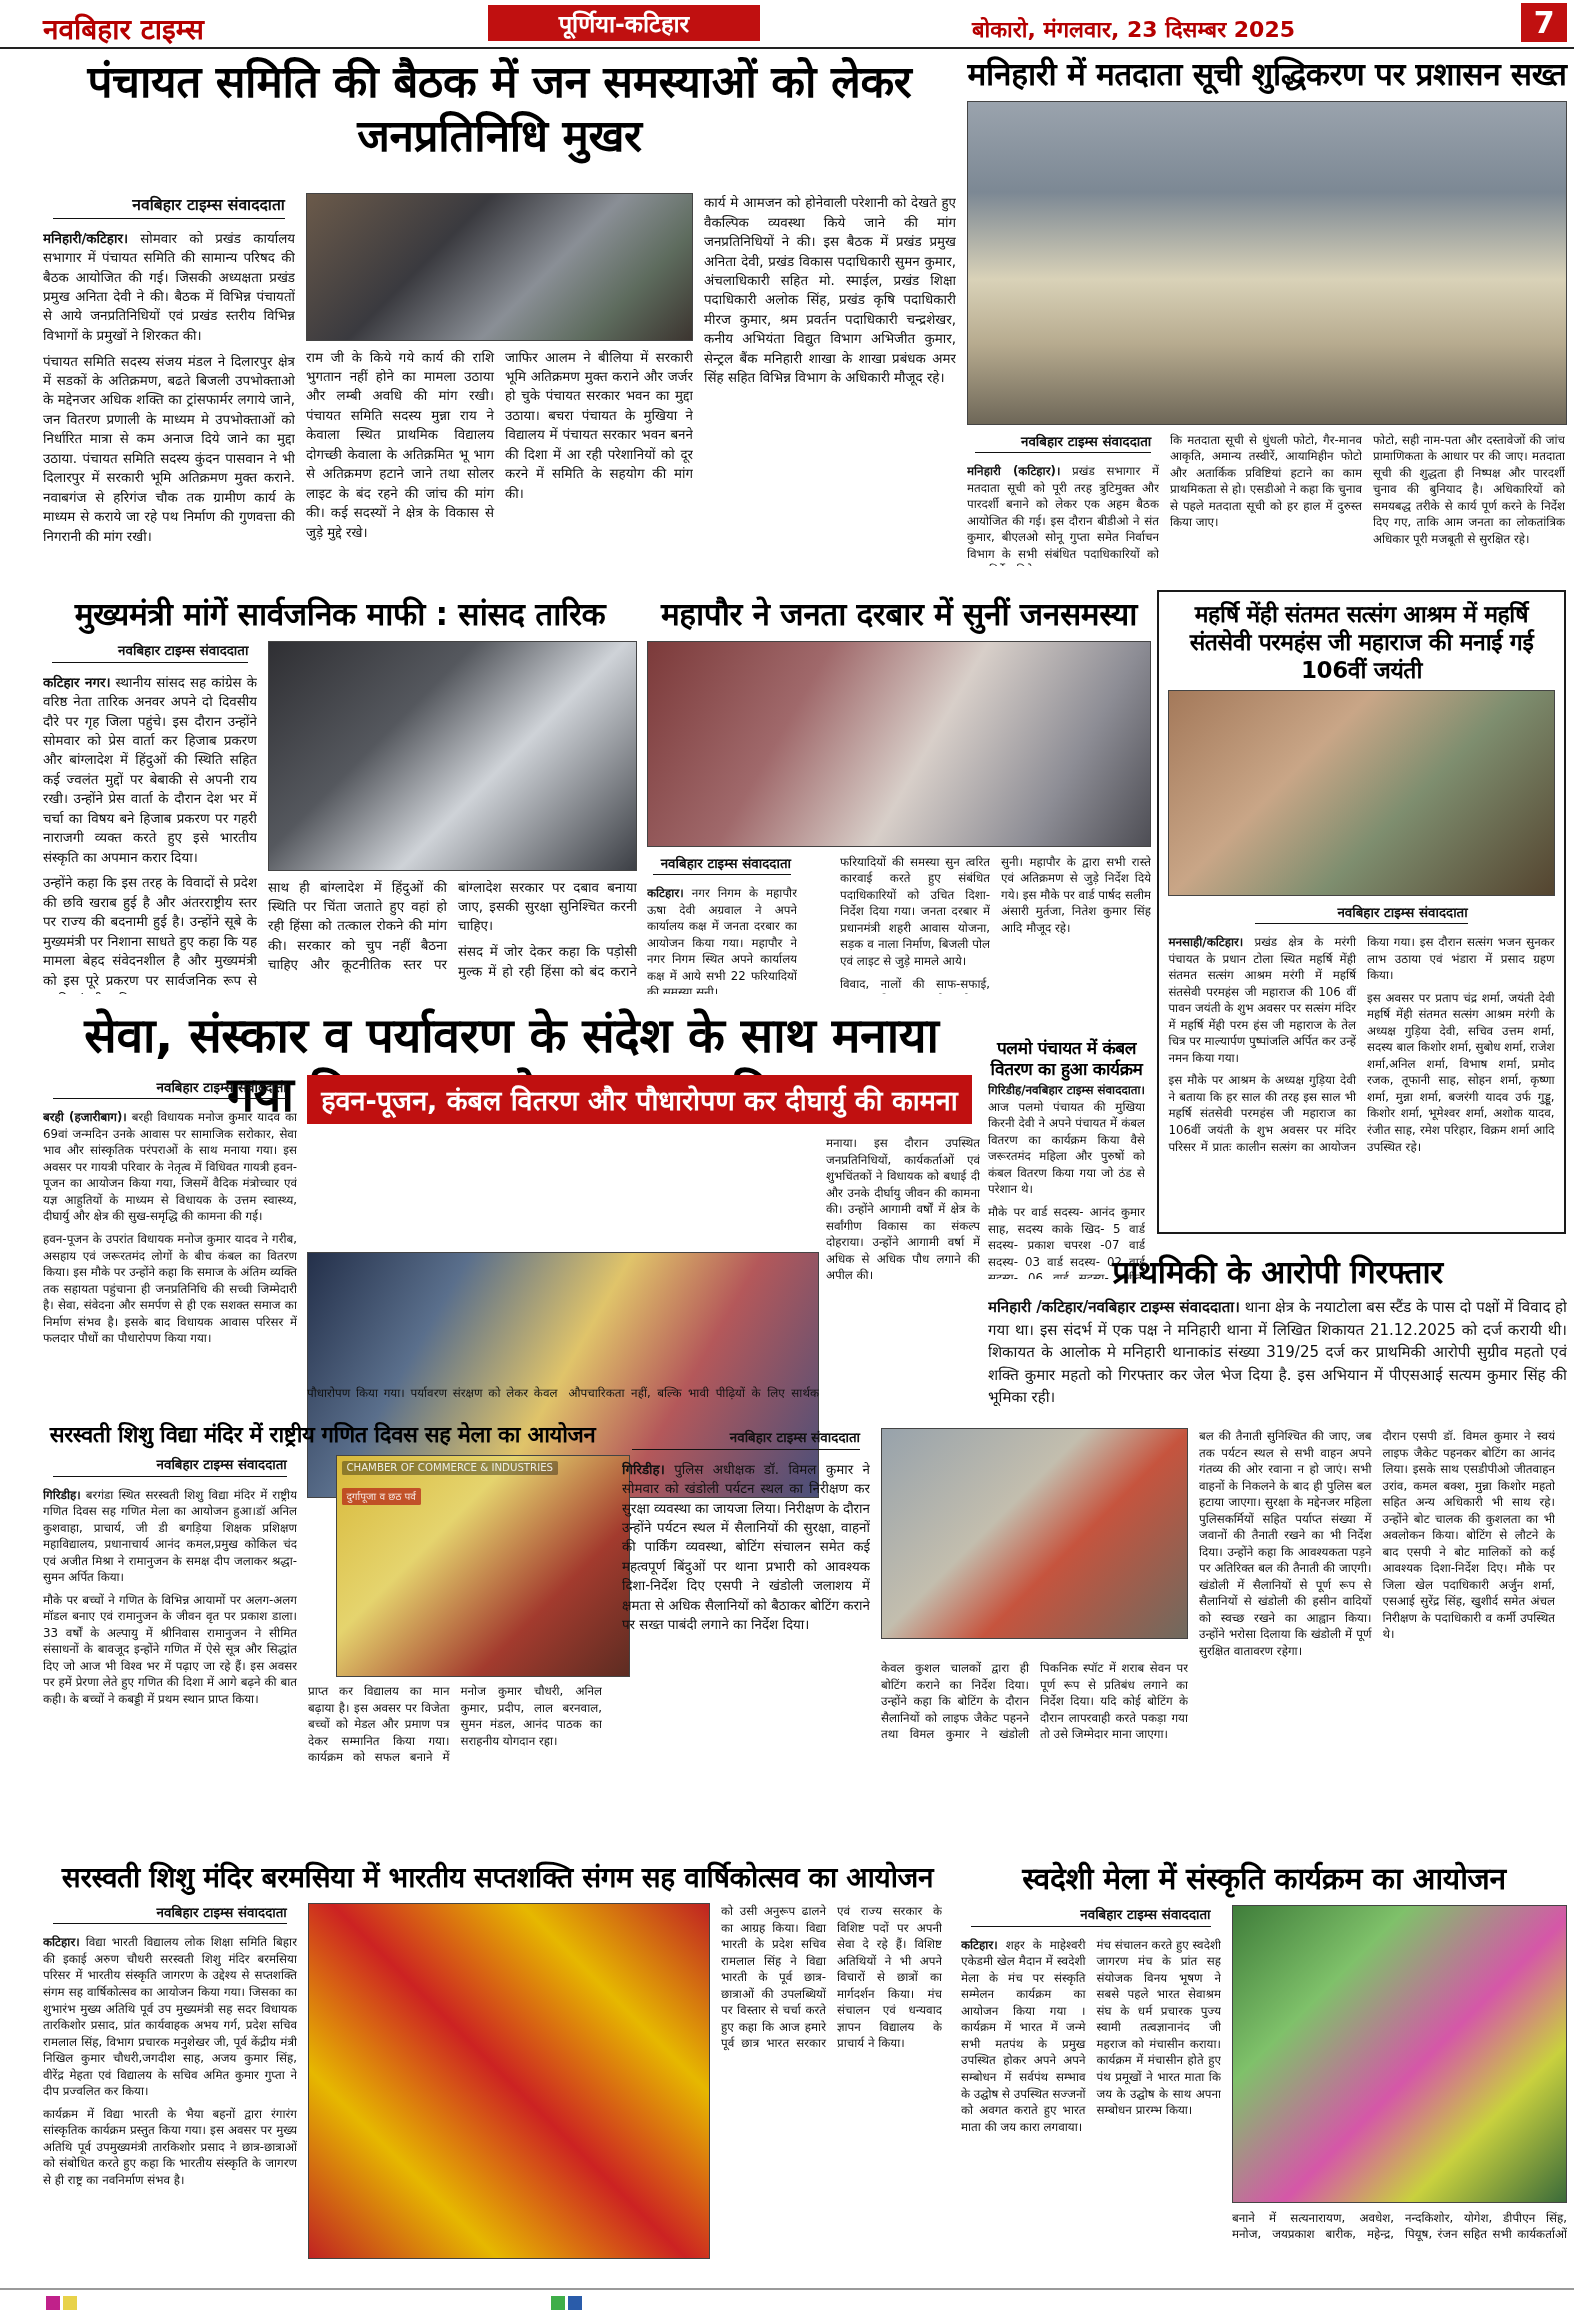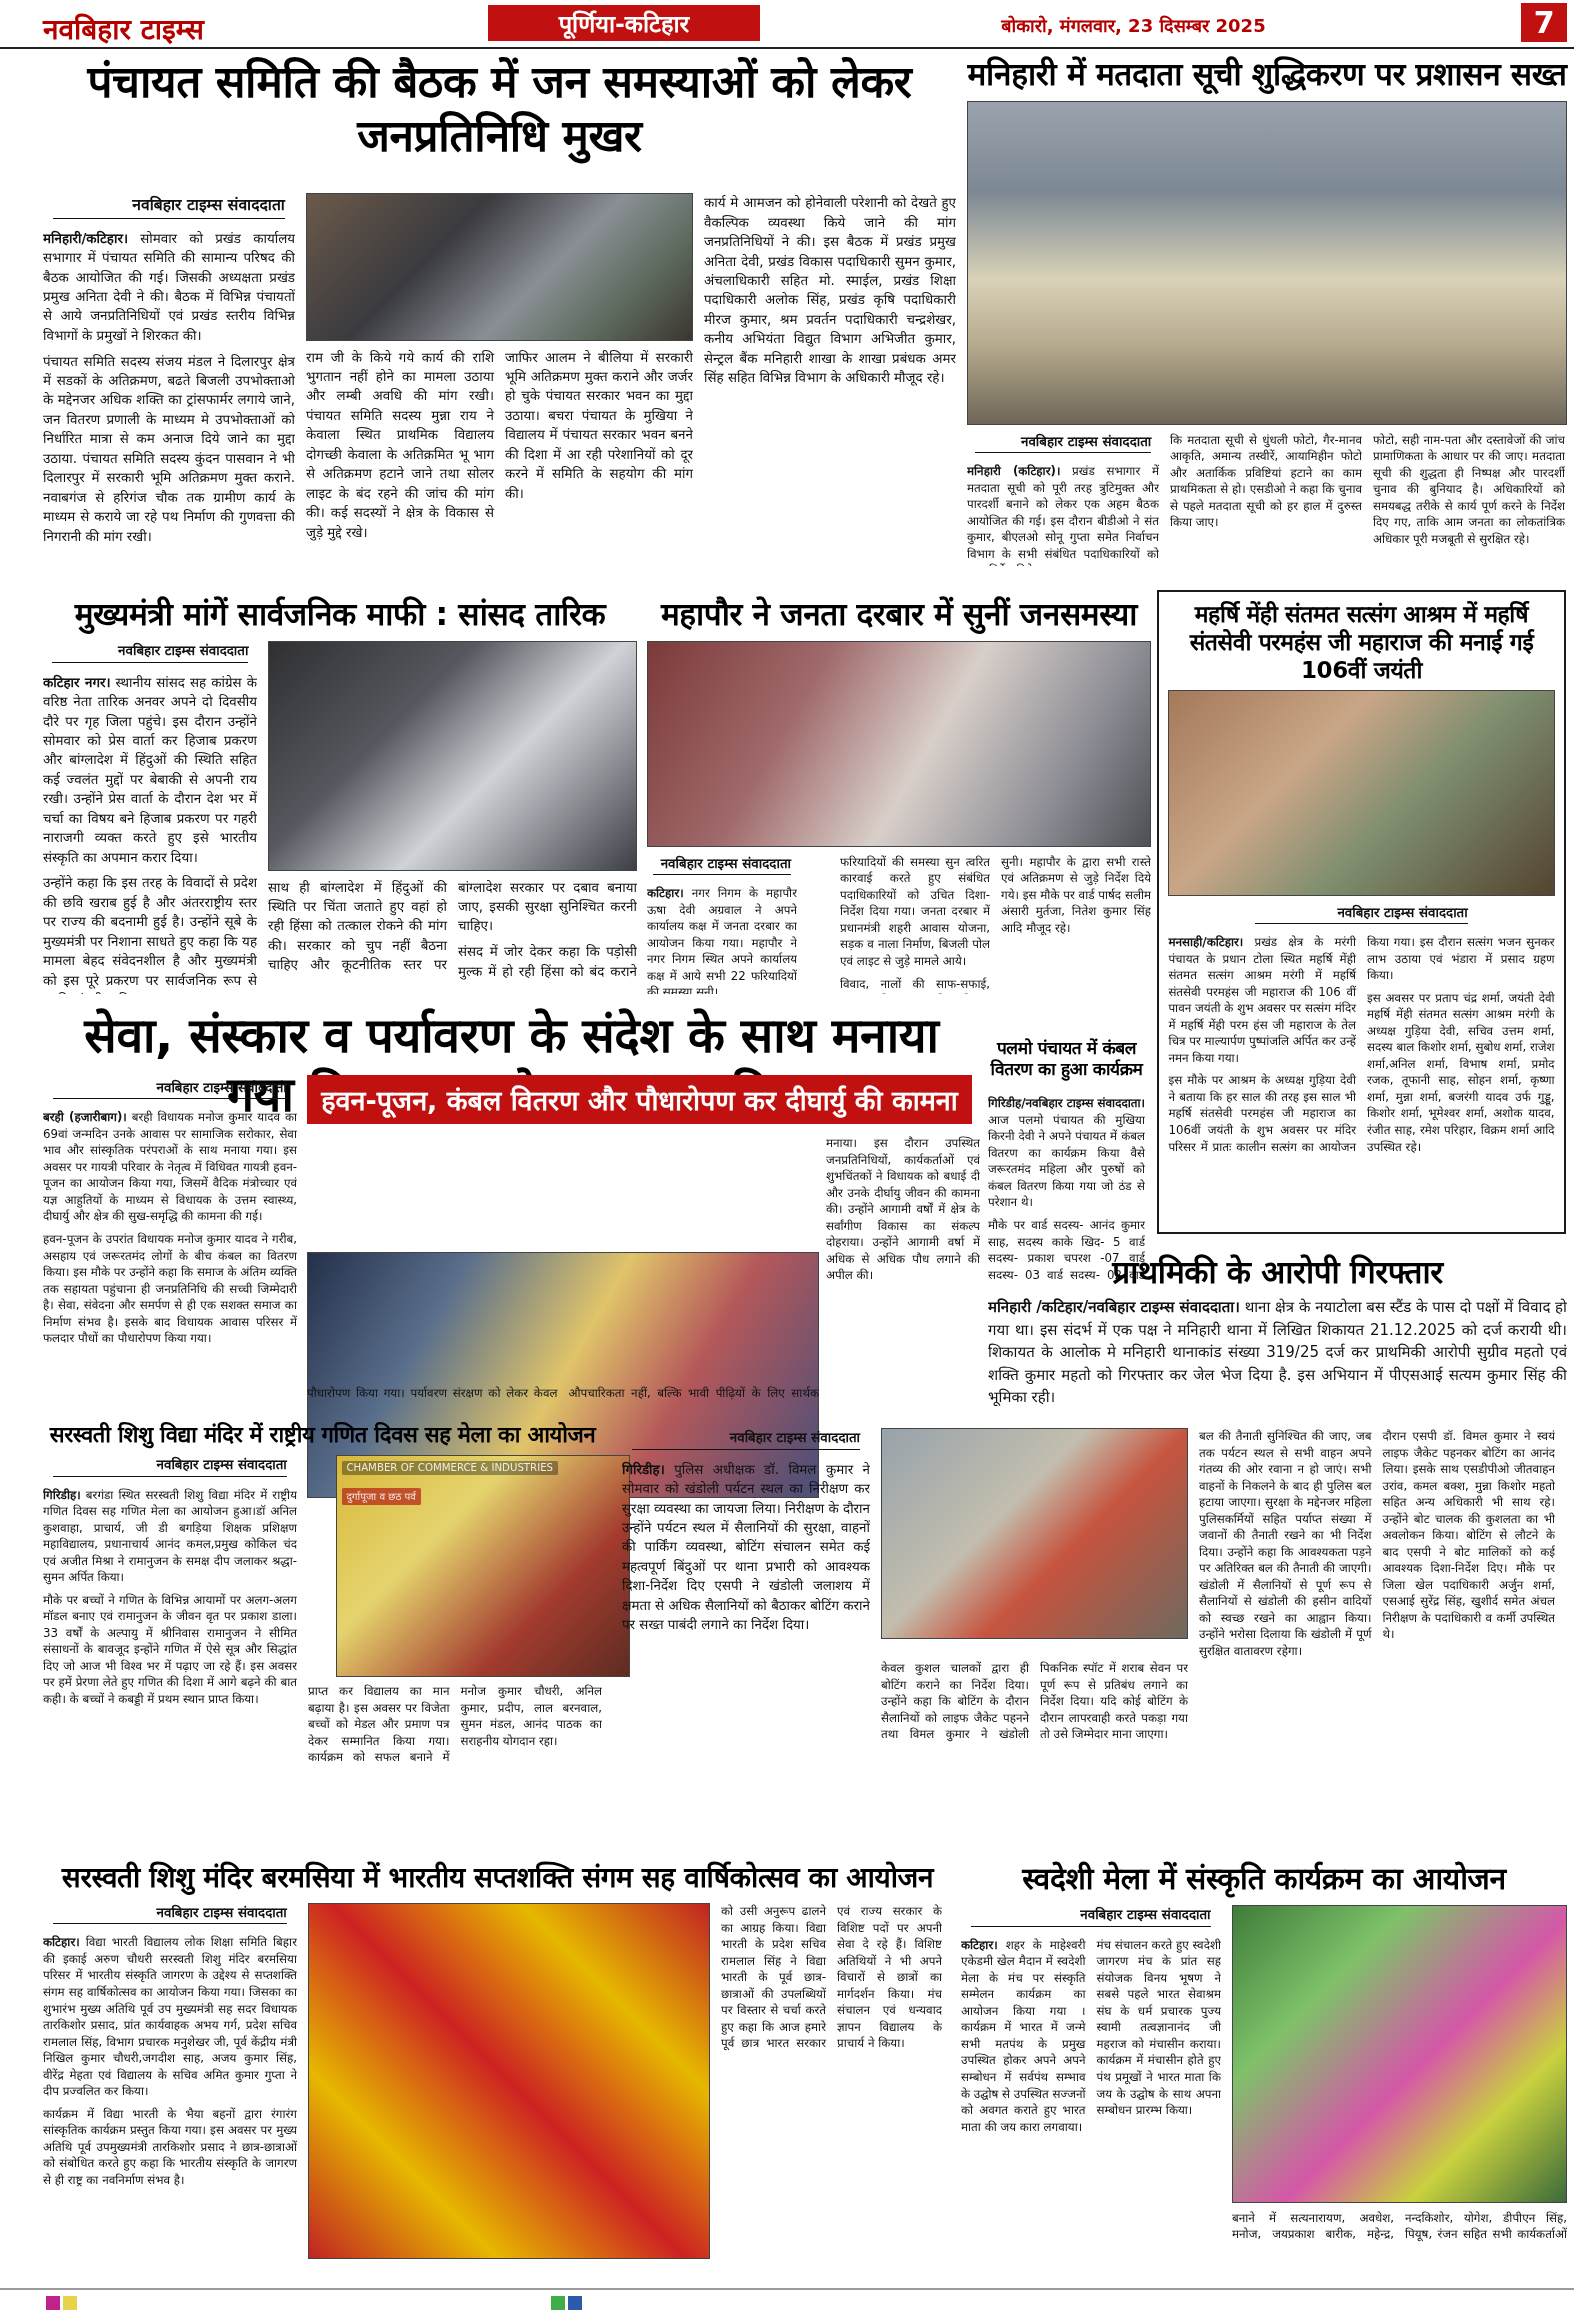--- a/index.html
+++ b/index.html
@@ -41,21 +41,21 @@
 <body>
 
 <div class="page">
 
   <div class="abs" style="left:43px;top:9.4px;font-size:28px;font-weight:800;">
     <span class="red">नवबिहार टाइम्स</span>
   </div>
   <div class="abs banner-red" style="left:488px;top:4.7px;width:272px;height:36px;font-size:23.6px;background:#c01010;">
     <span>पूर्णिया-कटिहार</span>
   </div>
-  <div class="abs red" style="left:858px;top:12.6px;width:551px;font-size:18px;font-weight:800;text-align:center;">बोकारो, मंगलवार, 23 दिसम्बर 2025</div>
+  <div class="abs red" style="left:858px;top:12.6px;width:551px;font-size:22px;font-weight:800;text-align:center;">बोकारो, मंगलवार, 23 दिसम्बर 2025</div>
   <div class="abs banner-red" style="right:7.9px;top:3.1px;width:46px;height:39px;font-size:30px;background:#c01010;">
     <span>7</span>
   </div>
   <div class="abs" style="left:0;top:47px;width:1575px;height:2.4px;background:#222;"></div>
 
   <div class="abs" style="left:43px;top:55px;width:913px;height:529px;">
     <div class="hl" style="font-size:44px;height:132px;">पंचायत समिति की बैठक में जन समस्याओं को लेकर जनप्रतिनिधि मुखर</div>
     <div class="row" style="margin-top:6.3px;">
       <div class="clip" style="width:252px;height:387px;">
         <div class="byline">नवबिहार टाइम्स संवाददाता</div>
@@ -163,21 +163,21 @@
     <div class="abs cols2 clip btxt sm" style="left:264px;top:379px;width:512px;height:27px;">
       <p>पौधारोपण किया गया। पर्यावरण संरक्षण को लेकर केवल औपचारिकता नहीं, बल्कि भावी पीढ़ियों के लिए सार्थक पहल बताया। पौधारोपण कार्यक्रम के पश्चात विधायक मनोज कुमार यादव ने सभी का आभार व्यक्त किया।</p>
     </div>
     <div class="abs clip btxt sm" style="left:783px;top:129px;width:154px;height:277px;">
       <p>मनाया। इस दौरान उपस्थित जनप्रतिनिधियों, कार्यकर्ताओं एवं शुभचिंतकों ने विधायक को बधाई दी और उनके दीर्घायु जीवन की कामना की। उन्होंने आगामी वर्षों में क्षेत्र के सर्वांगीण विकास का संकल्प दोहराया। उन्होंने आगामी वर्षा में अधिक से अधिक पौध लगाने की अपील की।</p>
     </div>
   </div>
 
   <div class="abs clip" style="left:988px;top:1038px;width:157px;height:241px;">
     <div class="hl" style="font-size:17.3px;">पलमो पंचायत में कंबल वितरण का हुआ कार्यक्रम</div>
-    <div class="btxt sm" style="margin-top:15px;">
+    <div class="btxt sm" style="margin-top:2px;">
       <p><b class="dateline">गिरिडीह/नवबिहार टाइम्स संवाददाता।</b> <span>आज पलमो पंचायत की मुखिया किरनी देवी ने अपने पंचायत में कंबल वितरण का कार्यक्रम किया वैसे जरूरतमंद महिला और पुरुषों को कंबल वितरण किया गया जो ठंड से परेशान थे।</span></p>
       <p>मौके पर वार्ड सदस्य- आनंद कुमार साह, सदस्य काके खिद- 5 वार्ड सदस्य- प्रकाश चपरश -07 वार्ड सदस्य- 03 वार्ड सदस्य- 02 वार्ड सदस्य- 06 वार्ड सदस्य- बबीता देवी-10 वार्ड सदस्य- शैलो हांड़ा-11 वार्ड सदस्य आदि मौके पर उपस्थित रहे।</p>
     </div>
   </div>
 
   <div class="abs" style="left:988px;top:1253px;width:579px;height:157px;">
     <div class="hl" style="font-size:31.5px;">प्राथमिकी के आरोपी गिरफ्तार</div>
     <div class="btxt lg clip" style="margin-top:4.7px;height:118px;">
       <p><b class="dateline">मनिहारी /कटिहार/नवबिहार टाइम्स संवाददाता।</b> <span>थाना क्षेत्र के नयाटोला बस स्टैंड के पास दो पक्षों में विवाद हो गया था। इस संदर्भ में एक पक्ष ने मनिहारी थाना में लिखित शिकायत 21.12.2025 को दर्ज करायी थी। शिकायत के आलोक मे मनिहारी थानाकांड संख्या 319/25 दर्ज कर प्राथमिकी आरोपी सुग्रीव महतो एवं शक्ति कुमार महतो को गिरफ्तार कर जेल भेज दिया है. इस अभियान में पीएसआई  सत्यम कुमार सिंह की भूमिका रही।</span></p>
     </div>

